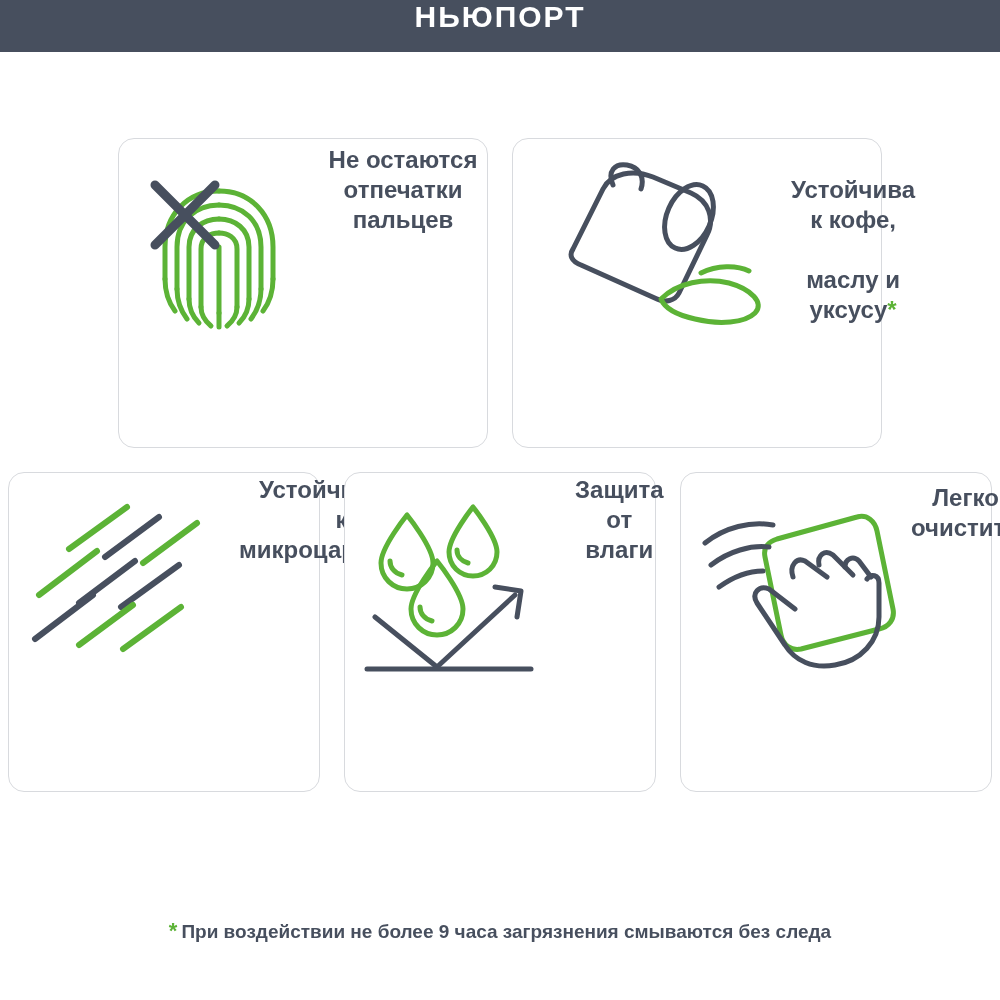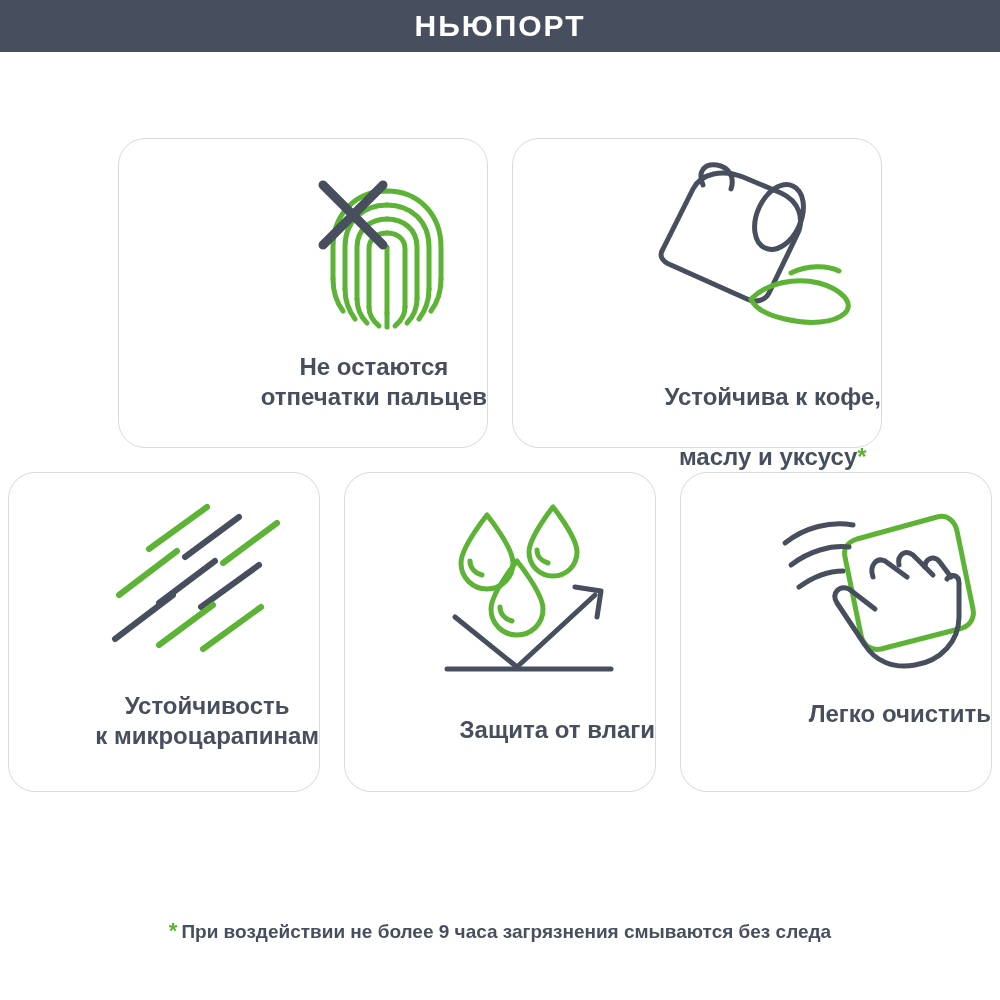--- a/index.html
+++ b/index.html
@@ -16,40 +16,40 @@
   }
 
   
   .header-bar {
     position: absolute;
     left: 0; top: 0;
     width: 1000px;
     height: 52px;
     background: #474f5e;
     display: flex;
-    align-items: center;
+    align-items: flex-start;
     justify-content: center;
   }
   .header-title {
     color: #ffffff;
     font-size: 30px;
     font-weight: bold;
     letter-spacing: 2px;
   }
 
   
   .card {
     position: absolute;
     background: #ffffff;
     border: 1px solid #d8dade;
-    border-radius: 27px;
+    border-radius: 16px;
     box-sizing: border-box;
     display: flex;
-    flex-direction: column;
-    align-items: flex-end;
+    flex-direction: row;
+    align-items: flex-start;
   }
   .card-icon {
     display: flex;
     align-items: center;
     justify-content: center;
   }
   .card-label {
     text-align: center;
     color: #474f5e;
     font-size: 24px;
@@ -70,21 +70,21 @@
   #card-coffee .card-icon { height: 185px; margin-top: 22px; }
   #card-coffee .card-label { margin-top: 6px; }
 
   
   #card-scratch { left: 8px; top: 472px; width: 312px; height: 320px; }
   #card-scratch .card-icon { height: 190px; margin-top: 26px; }
   #card-scratch .card-label { margin-top: 2px; }
 
   #card-moisture { left: 344px; top: 472px; width: 312px; height: 320px; }
   #card-moisture .card-icon { height: 190px; margin-top: 26px; }
-  #card-moisture .card-label { margin-top: 26px; }
+  #card-moisture .card-label { margin-top: 2px; }
 
   #card-clean { left: 680px; top: 472px; width: 312px; height: 320px; }
   #card-clean .card-icon { height: 190px; margin-top: 26px; }
   #card-clean .card-label { margin-top: 10px; }
 
   
   .footnote {
     position: absolute;
     left: 0; top: 918px;
     width: 1000px;

